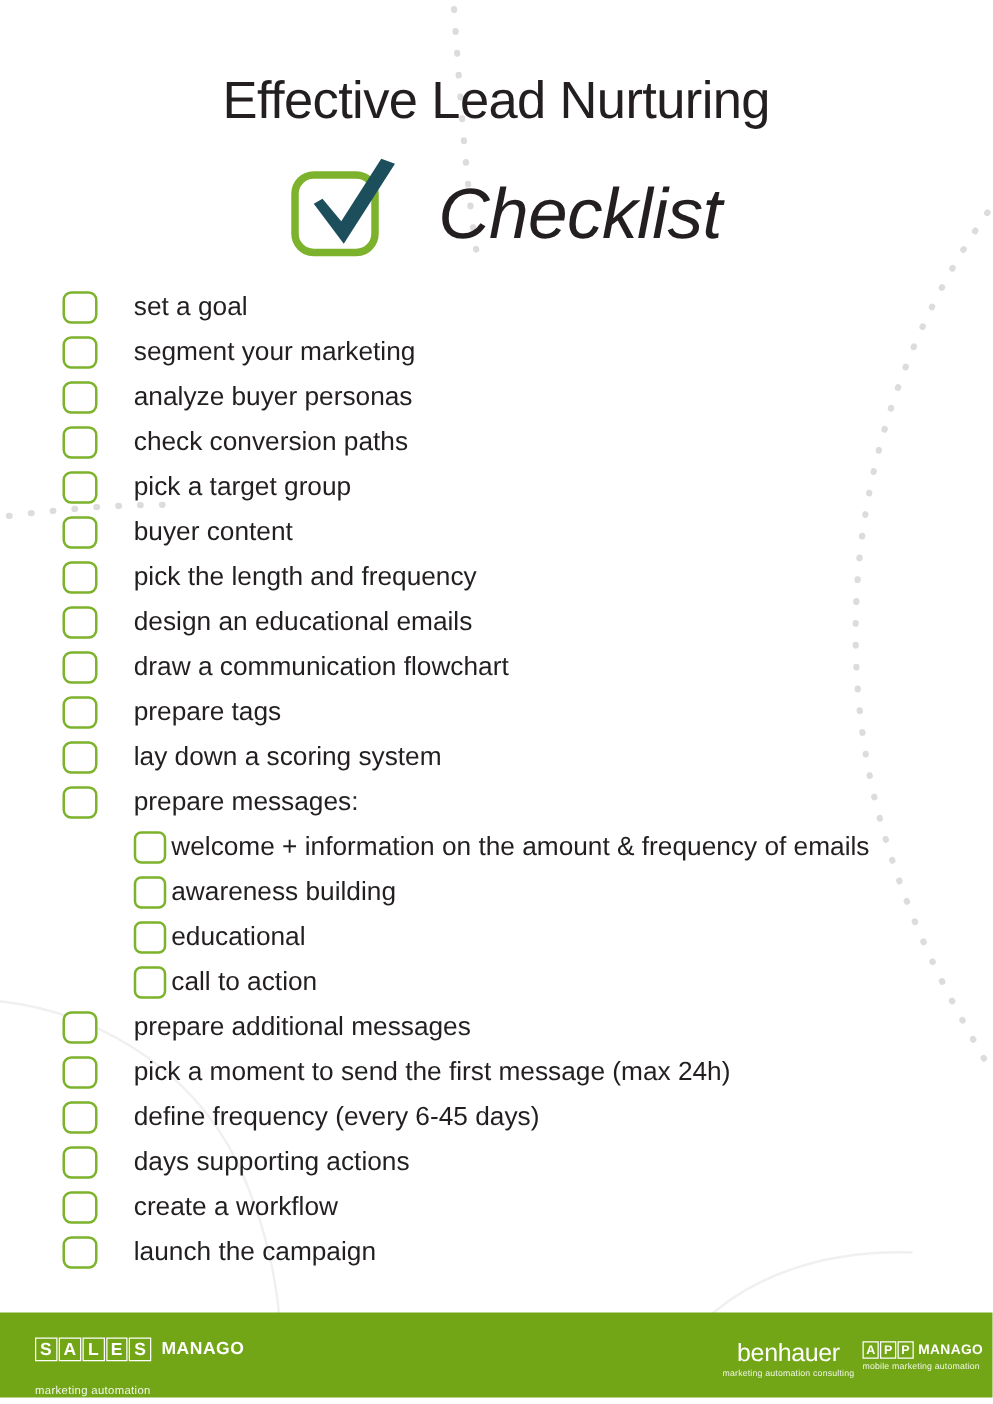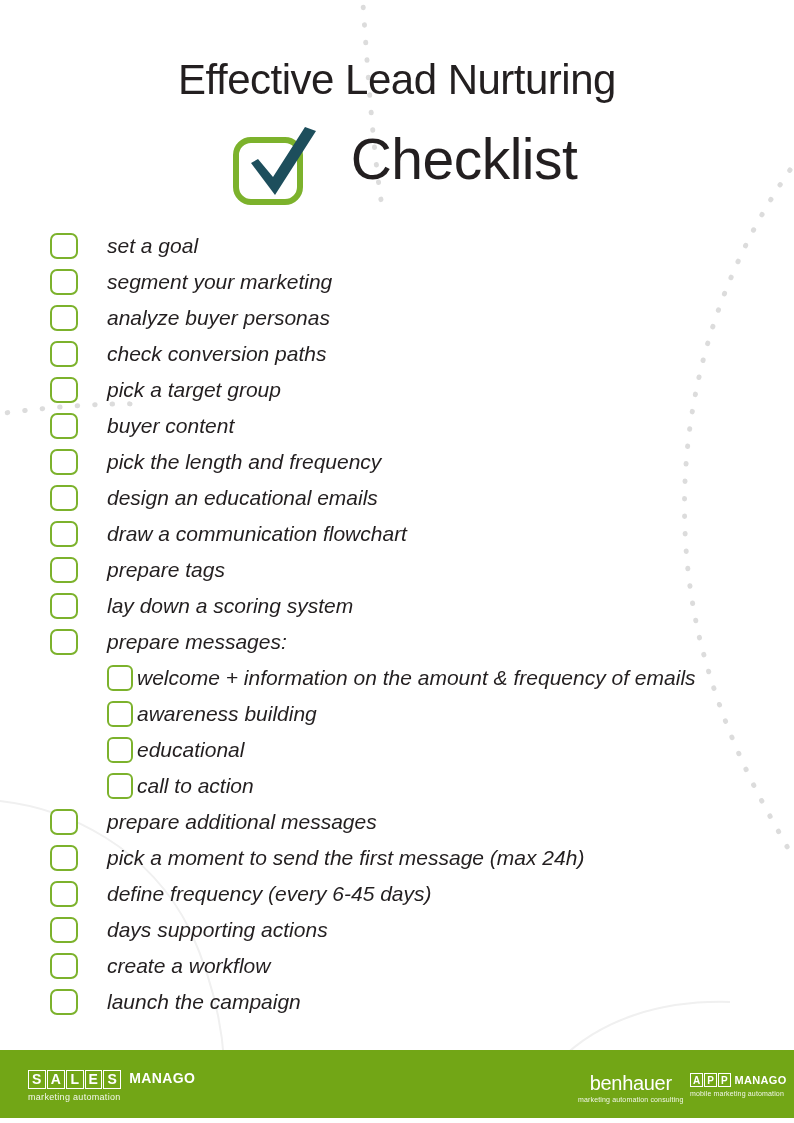--- a/index.html
+++ b/index.html
@@ -47,24 +47,25 @@
     line-height: 72px;
     font-weight: normal;
     letter-spacing: -0.5px;
     color: #231f20;
     white-space: nowrap;
   }
   .title-line2 {
     margin-top: 7px;
     height: 84px;
     display: flex;
-    align-items: flex-start;
+    align-items: flex-end;
     justify-content: center;
     gap: 30px;
     padding-left: 6px;
+    font-style: italic;
   }
   .title-line2-text {
     font-size: 57px;
     line-height: 72px;
     letter-spacing: -0.5px;
     color: #231f20;
   }
 
   
   .tick-logo {
@@ -79,21 +80,20 @@
   .checklist {
     position: absolute;
     left: 50px;
     top: 228px;
     width: 730px;
   }
   .row {
     display: flex;
     align-items: center;
     height: 36px;
-    font-style: italic;
   }
   .row.sub {
     padding-left: 57px;
   }
 
   .cbox {
     box-sizing: border-box;
     width: 28px;
     height: 26px;
     border: 2.5px solid #7cb22c;
@@ -169,21 +169,21 @@
     font-weight: bold;
     letter-spacing: 0.4px;
     margin-left: 5px;
     padding-bottom: 1px;
   }
   .sm-tagline {
     color: #ffffff;
     font-size: 9px;
     line-height: 12px;
     letter-spacing: 0.3px;
-    margin-top: 2px;
+    margin-top: 17px;
     opacity: 0.92;
   }
 
   
   .logo-benhauer {
     position: absolute;
     left: 578px;
     top: 22px;
     text-align: center;
   }

